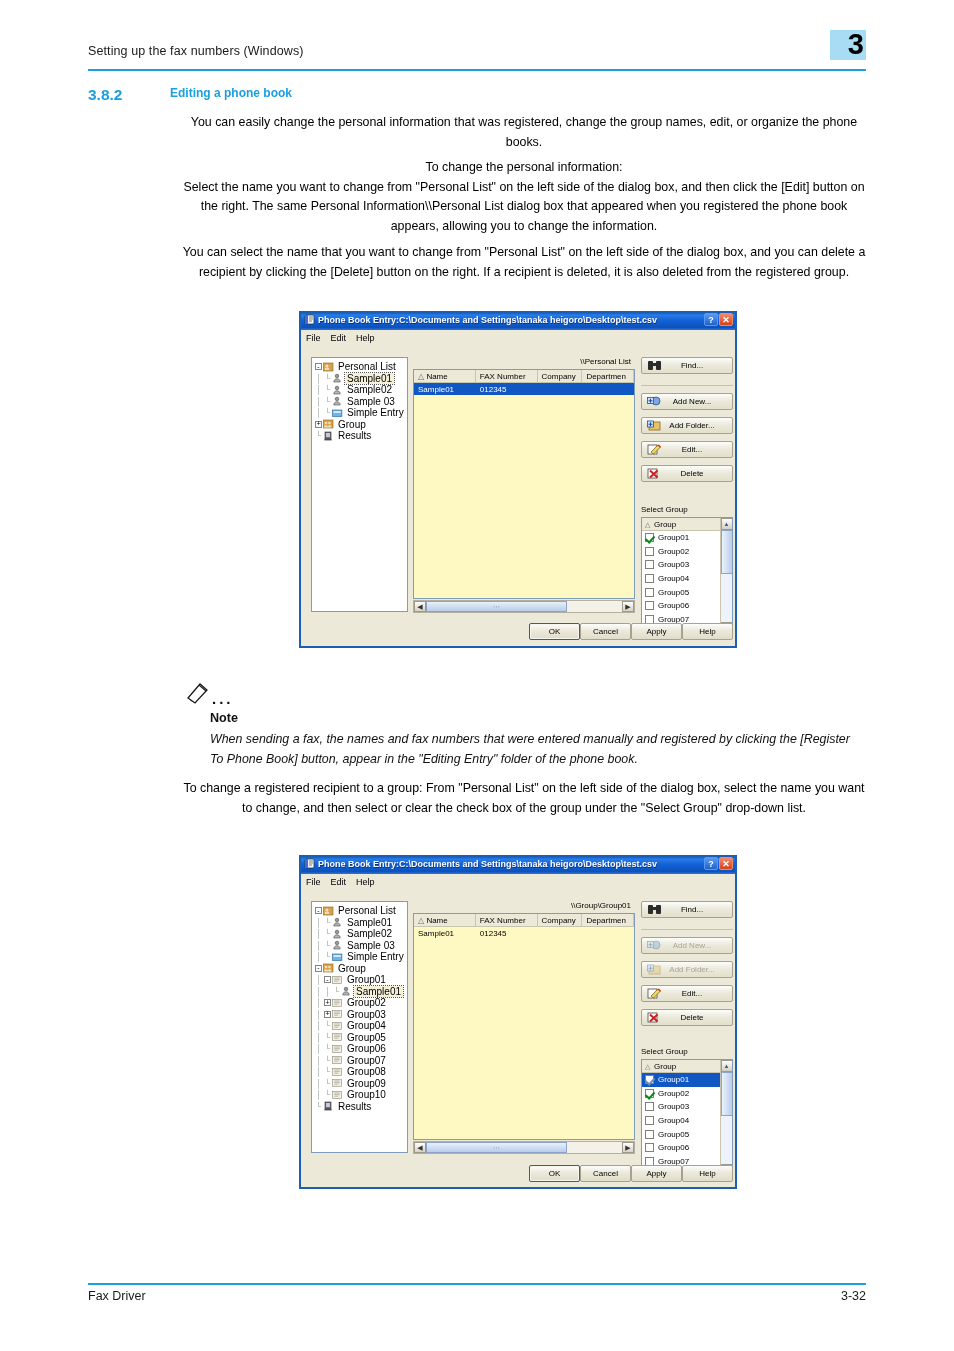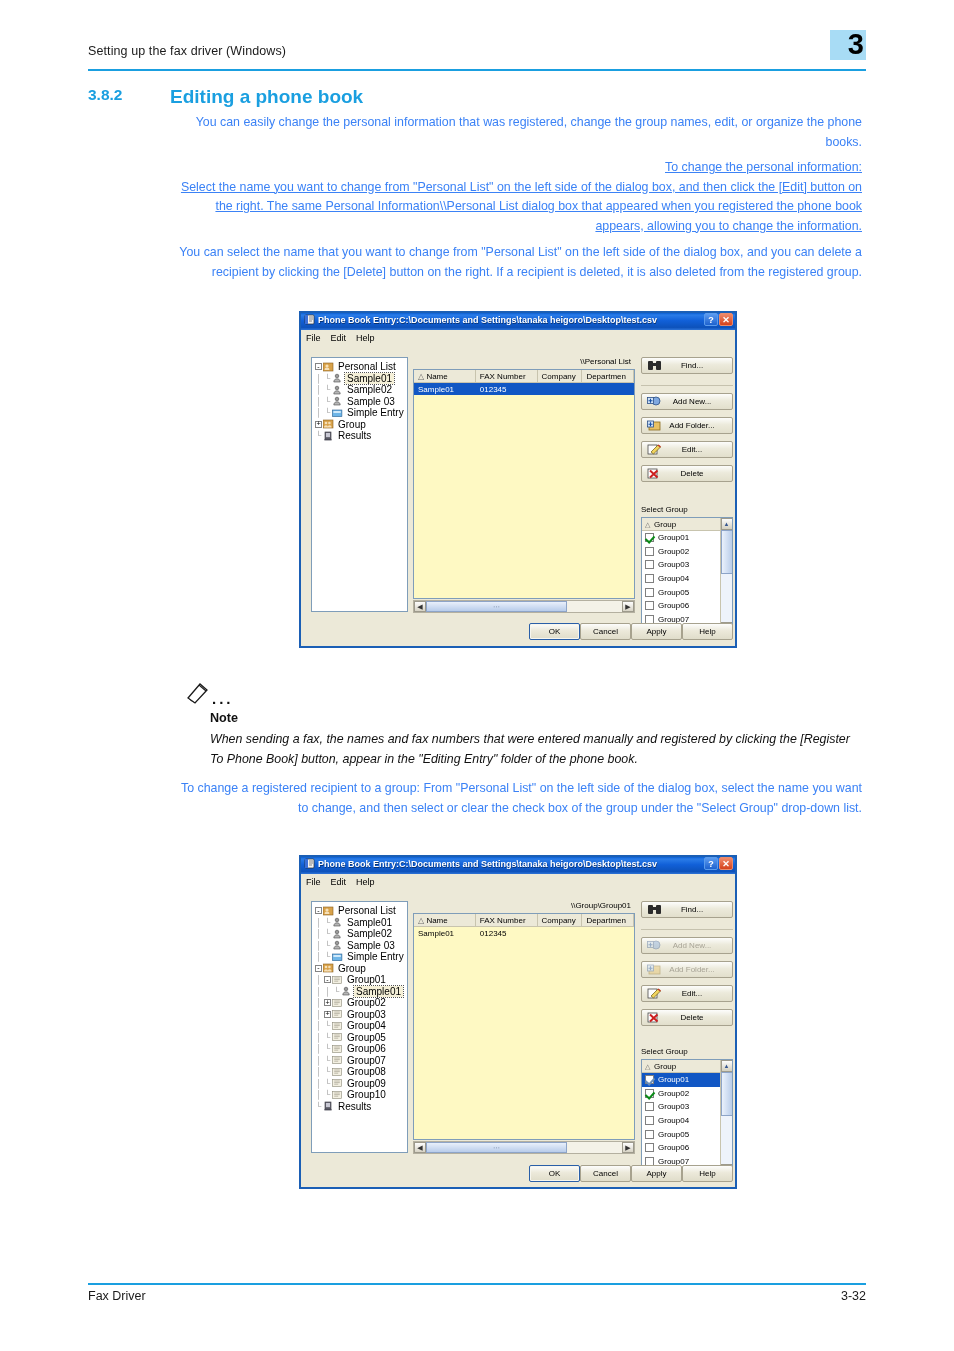--- a/index.html
+++ b/index.html
@@ -34,31 +34,31 @@
     background: #1a9fe0;
   }
 
   
   .sec-num {
     position: absolute; left: 88px; top: 86px;
     font-size: 15.5px; font-weight: bold; color: #1a9fe0;
   }
   .sec-title {
     position: absolute; left: 170px; top: 86px;
-    font-size: 19px; font-weight: bold; color: #1a9fe0;
+    font-size: 12px; font-weight: bold; color: #1a9fe0;
   }
 
   
   .para {
-    position: absolute; left: 168px; width: 694px;
-    font-size: 12.4px; line-height: 19.5px; color: #3b82f6;
-    text-align: right;
+    position: absolute; left: 177px; width: 694px;
+    font-size: 12.4px; line-height: 19.5px; color: #000000;
+    text-align: center;
   }
   .p1 { top: 113px; }
-  .p2 { top: 158px; text-decoration: underline; }
+  .p2 { top: 158px; }
   .p3 { top: 236px; margin-top: 7px; }
   .p4 { top: 779px; }
 
   
   .note-icon {
     position: absolute; left: 186px; top: 682px;
     width: 60px; height: 26px;
   }
   .note-dots {
     position: absolute; left: 212px; top: 690px;
@@ -250,21 +250,21 @@
     border:1px solid #a7a28e; border-radius:2px;
     display:flex; align-items:center; justify-content:center;
     font-size: 8px; color:#000;
   }
   .dbtn.default { border: 1px solid #2a5fa8; box-shadow: inset 0 0 0 1px #f7f6ee; }
 </style>
 </head>
 <body>
 
 <div class="page-header">
-  <div class="header-title">Setting up the fax driver (Windows)</div>
+  <div class="header-title">Setting up the fax numbers (Windows)</div>
   <div class="chapter-box"></div>
   <div class="chapter-num">3</div>
   <div class="header-rule"></div>
 </div>
 
 <div class="sec-num">3.8.2</div>
 <div class="sec-title">Editing a phone book</div>
 
 <div class="para p1">You can easily change the personal information that was registered, change the group names, edit, or organize the phone books.</div>
 <div class="para p2" style="white-space:pre-line">To change the personal information:

